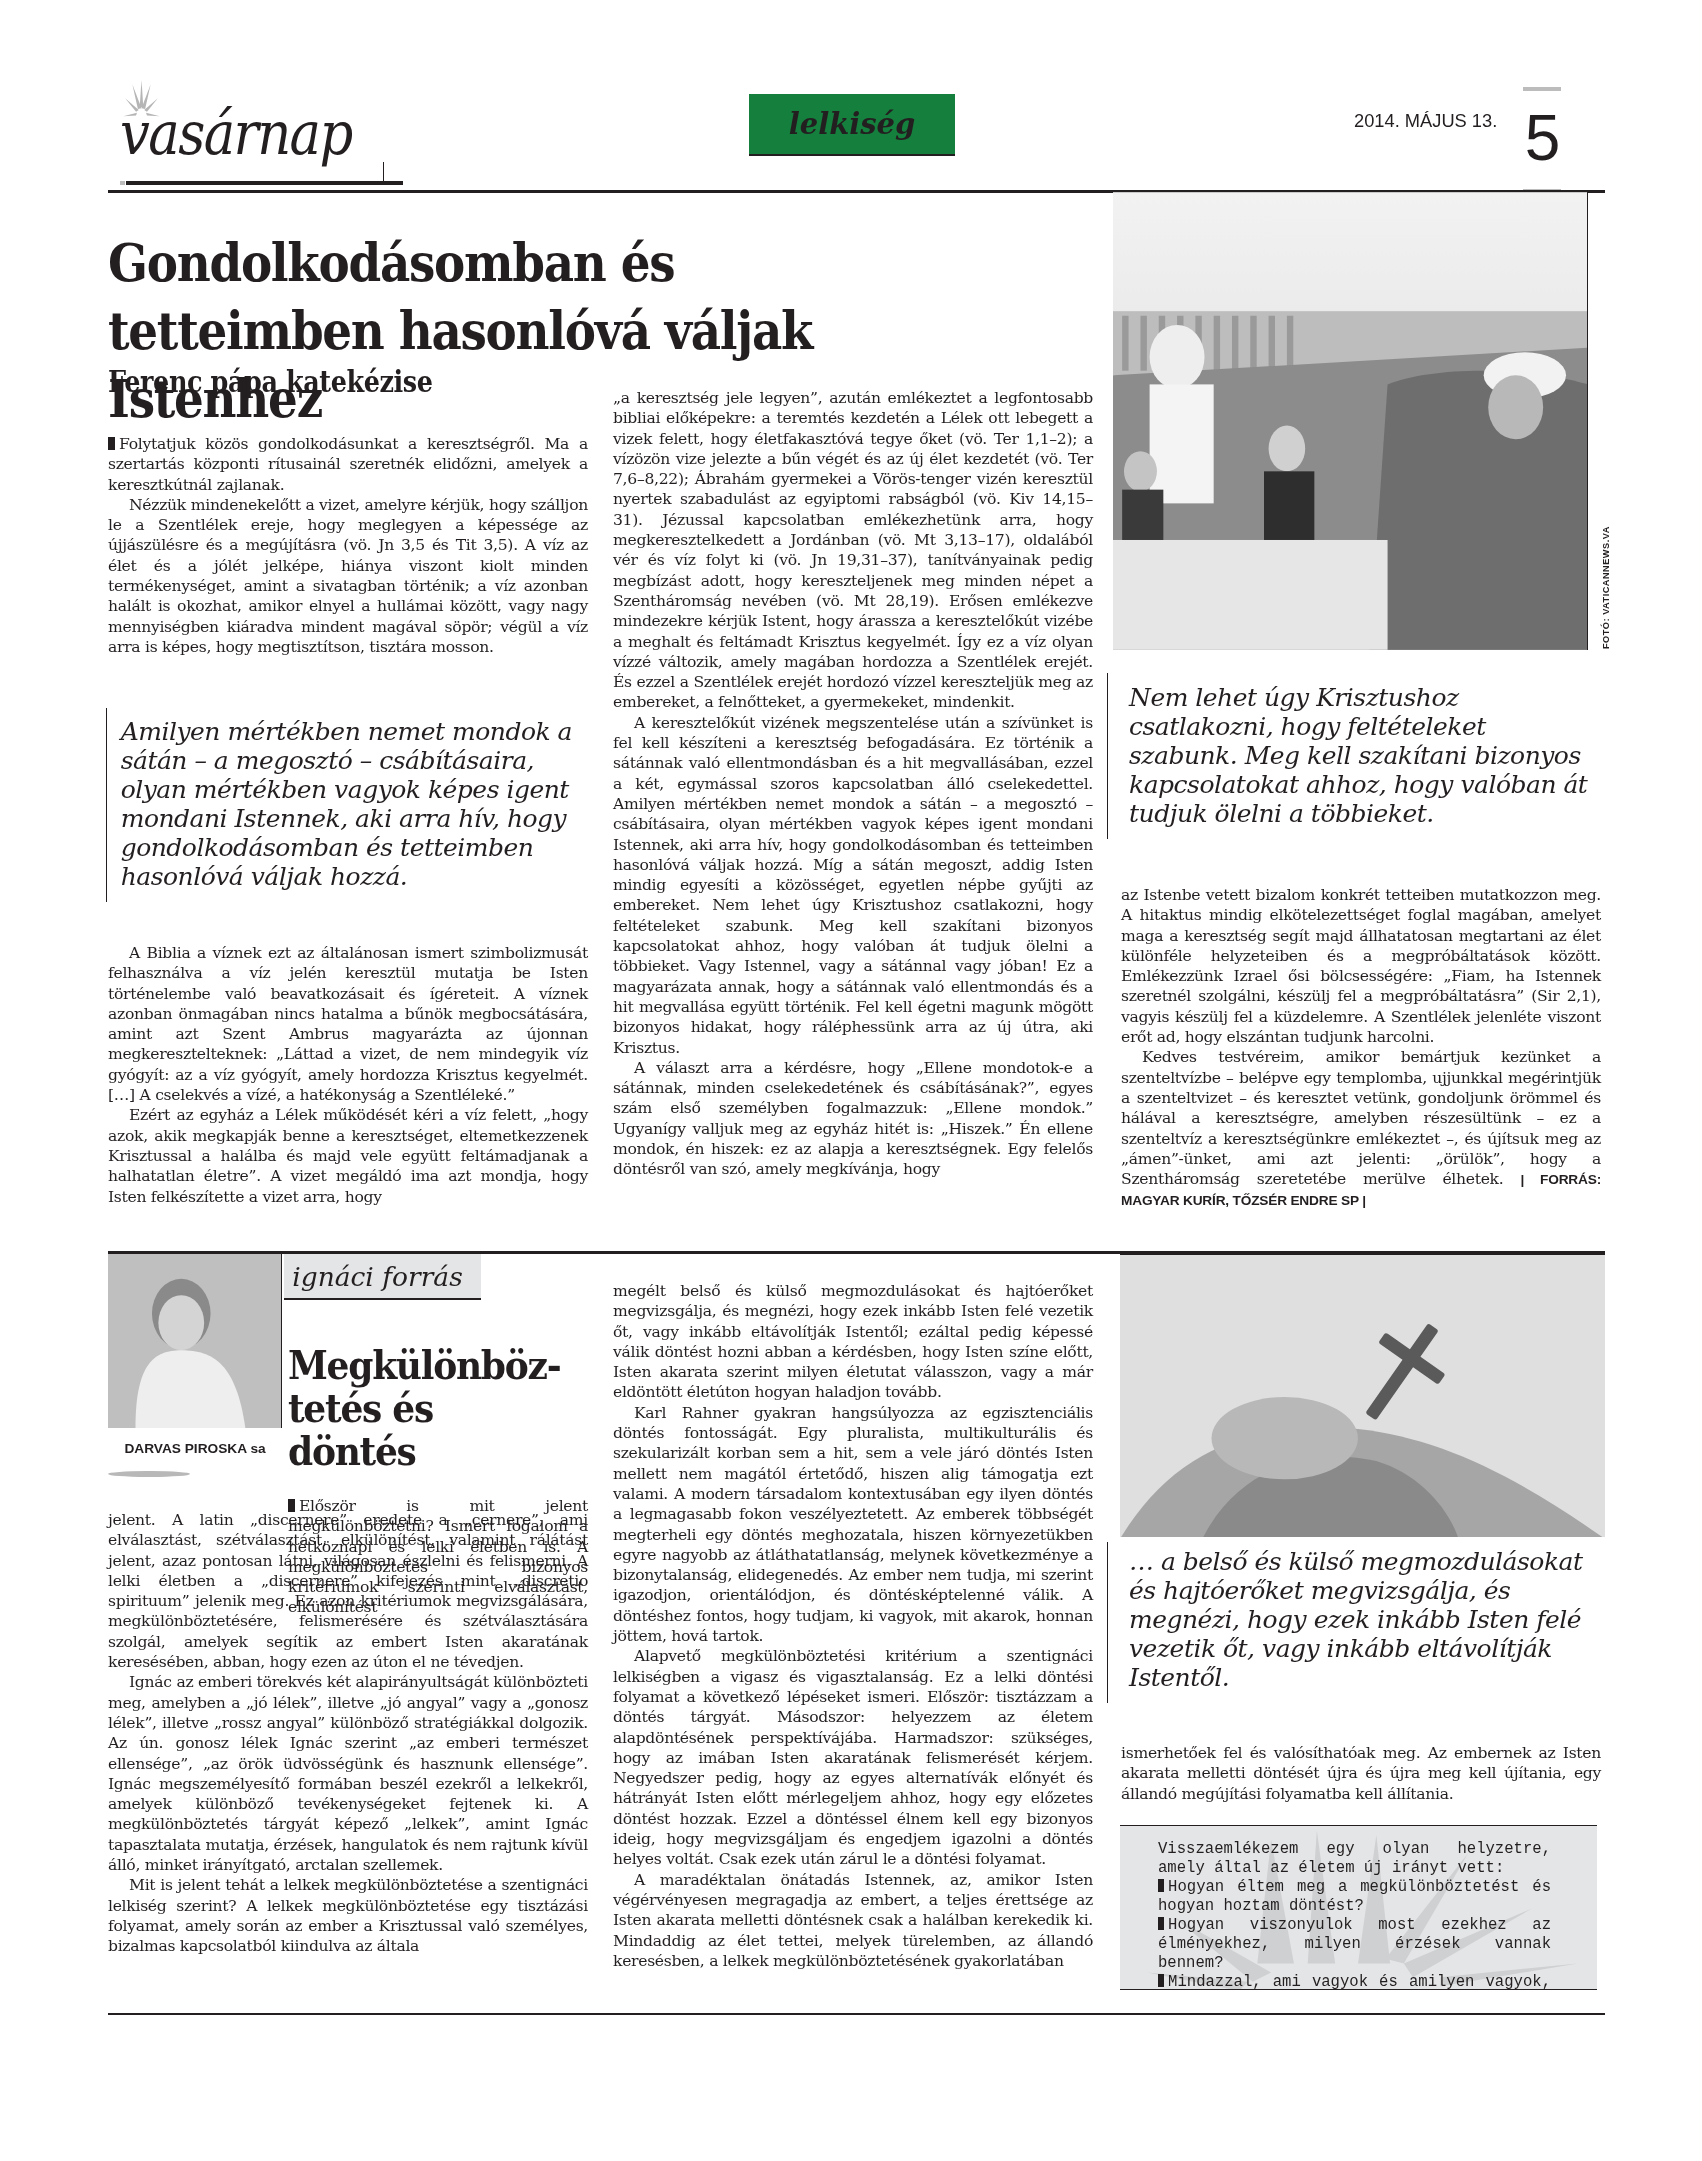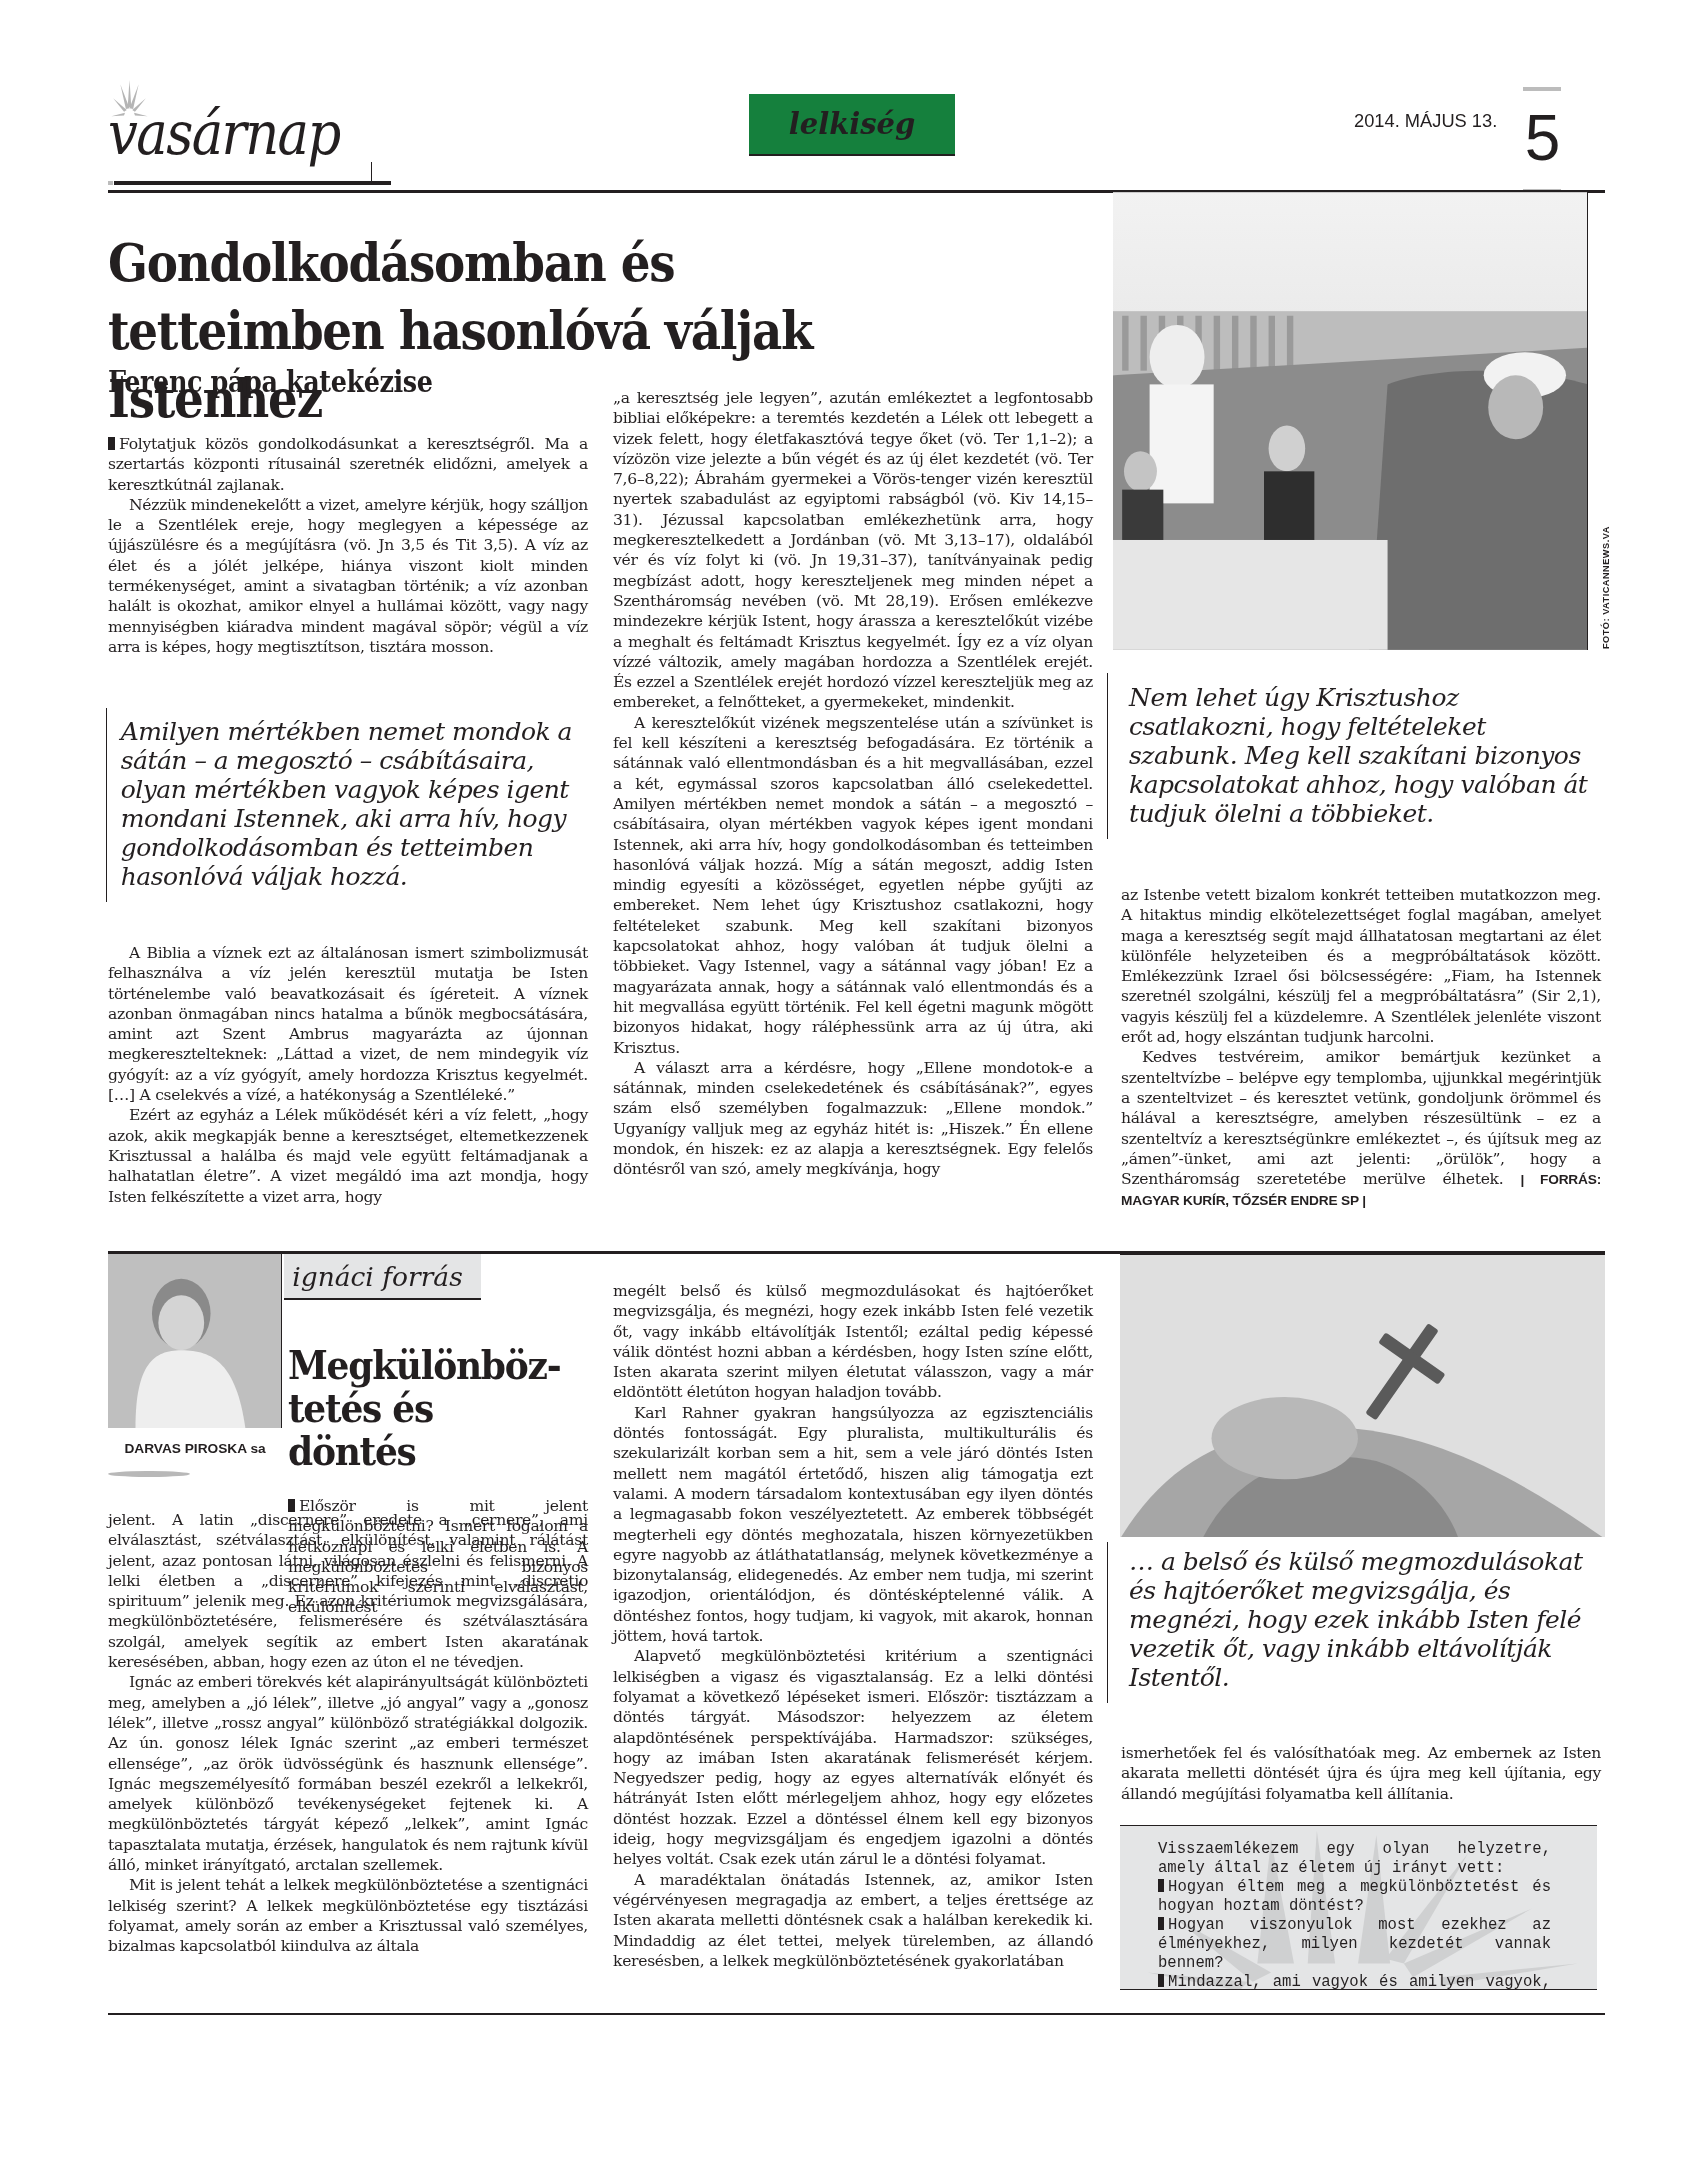--- a/index.html
+++ b/index.html
@@ -2,21 +2,21 @@
 <html style="font-size:7.3px"><head>
 <meta charset="utf-8">
 <style>
   * { box-sizing: border-box; margin: 0; padding: 0; }
   html, body { width: 1702px; height: 2161px; background: #ffffff; overflow: hidden; }
   body { position: relative; font-family: "DejaVu Serif", serif; color: #231f20; }
 
   .abs { position: absolute; }
 
   
-  .logo { left: 108px; top: 80px; width: 284px; height: 105px; }
+  .logo { left: 120px; top: 80px; width: 284px; height: 105px; }
   .logo-text { position: absolute; left: 0; top: 18.3px; font-family: "DejaVu Serif", serif; font-style: italic; font-size: 60px; letter-spacing: -1.8px; color: #231f20; transform: scaleX(0.88); transform-origin: left; }
   .logo-burst { position: absolute; left: 2.7px; top: 0; width: 37px; height: 50px; }
   .logo-rule { position: absolute; left: 0; bottom: 0; width: 284px; height: 3.7px; }
   .logo-rule .g { position: absolute; left: 0; top: 0; width: 4.6px; height: 3.7px; background: #bcbcbc; }
   .logo-rule .b { position: absolute; left: 6.4px; top: 0; width: 277px; height: 3.7px; background: #231f20; }
   .logo-stem { position: absolute; left: 263px; top: 82px; width: 1.4px; height: 20px; background: #231f20; }
 
   .section-tag { left: 749px; top: 94px; width: 206px; height: 62px; background: #15803d; border-bottom: 2.7px solid #231f20; display: flex; align-items: center; justify-content: center; }
   .section-tag span { font-family: "DejaVu Serif", serif; font-style: italic; font-weight: bold; font-size: 29px; color: #231f20; }
 
@@ -248,19 +248,19 @@
       <polygon points="60,320 280,340 260,360"></polygon>
       <polygon points="1000,300 700,350 700,330"></polygon>
       <polygon points="430,10 470,300 410,300"></polygon>
       <polygon points="760,60 620,300 580,290"></polygon>
     </g>
     <ellipse cx="480" cy="380" rx="120" ry="60" fill="#e4e5e6"></ellipse>
   </svg>
   <div class="reflect-text">
     <p>Visszaemlékezem egy olyan helyzetre, amely által az életem új irányt vett:</p>
     <p><span class="sq" style="width:6.4px;height:13px"></span><span>Hogyan éltem meg a megkülönböztetést és hogyan hoztam döntést?</span></p>
-    <p><span class="sq" style="width:6.4px;height:13px"></span><span>Hogyan viszonyulok most ezekhez az élményekhez, milyen kezdetét vannak bennem?</span></p>
+    <p><span class="sq" style="width:6.4px;height:13px"></span><span>Hogyan viszonyulok most ezekhez az élményekhez, milyen érzések vannak bennem?</span></p>
     <p><span class="sq" style="width:6.4px;height:13px"></span><span>Mindazzal, ami vagyok és amilyen vagyok, Istenhez fordulok…</span></p>
   </div>
 </div>
 
 <div class="abs bottom-rule"></div>
 
 
 </body></html>

